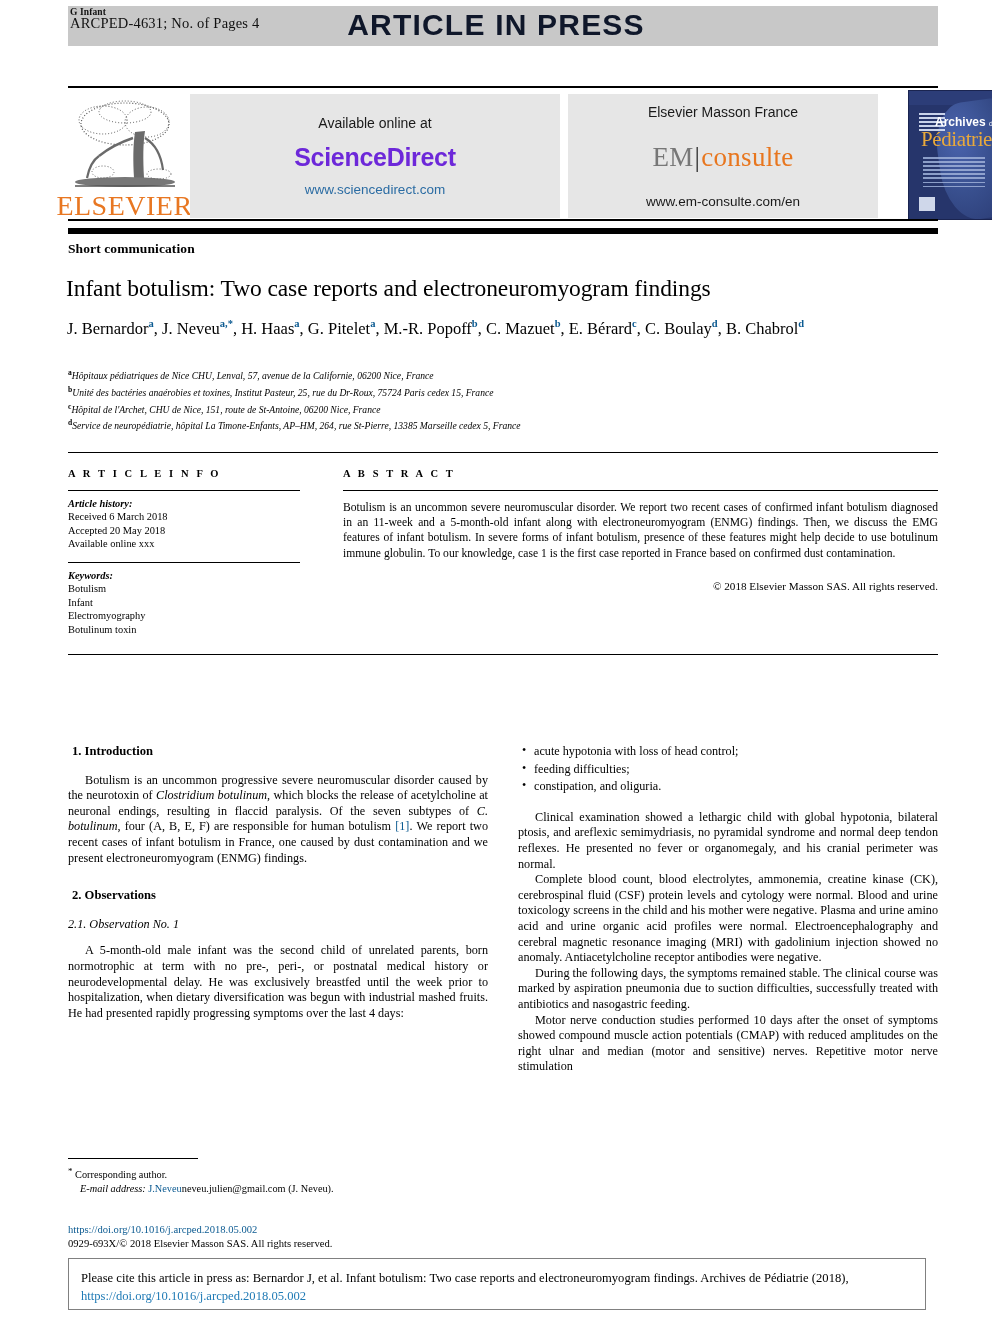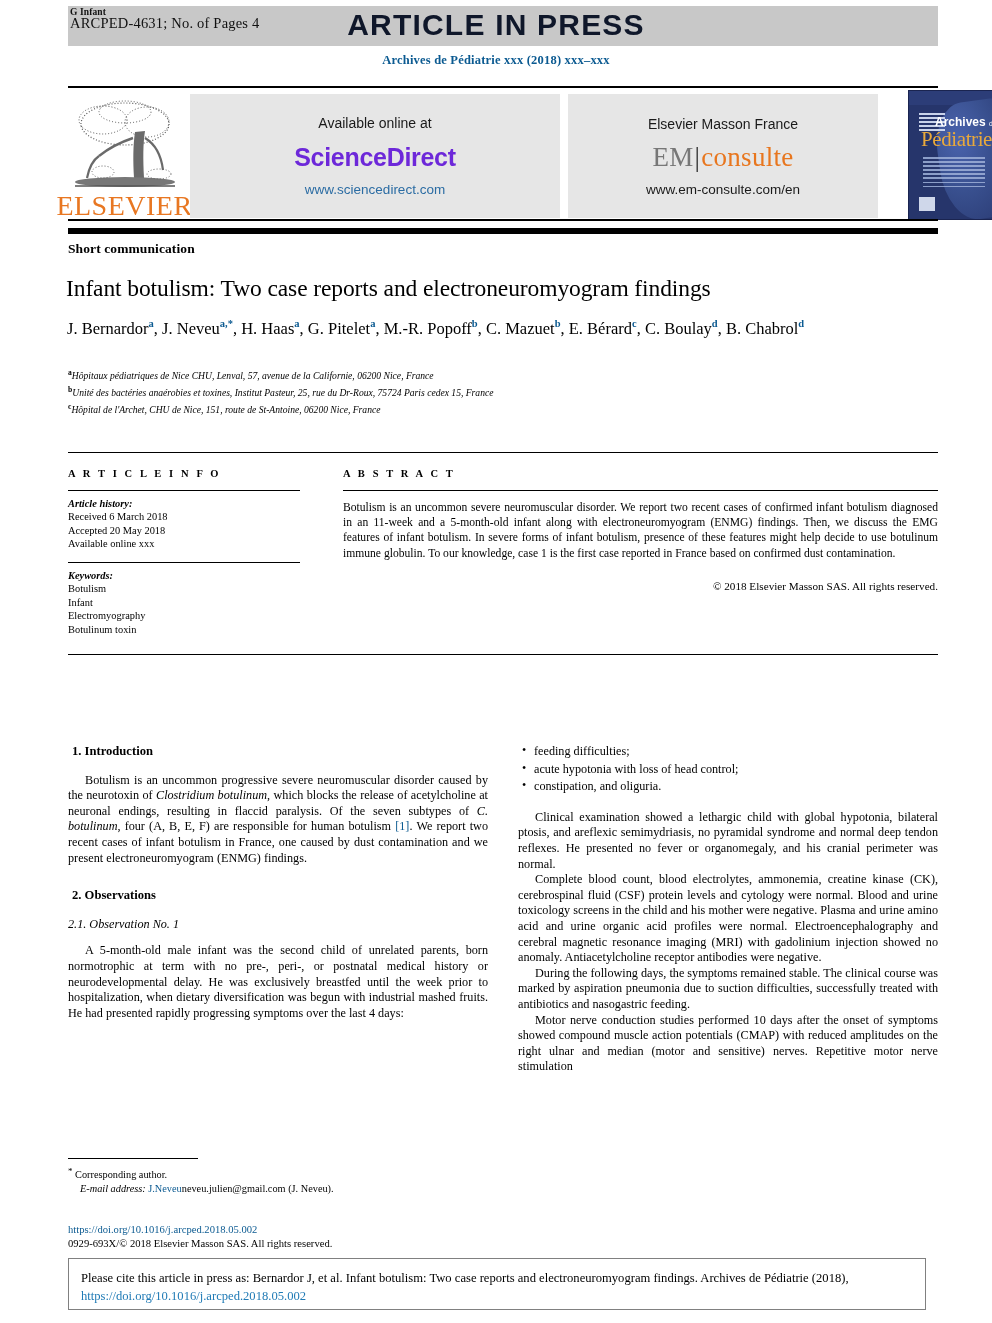--- a/index.html
+++ b/index.html
@@ -99,20 +99,21 @@
   .sd-avail { font-size: 14px; color: #1a1a1a; margin-bottom: 12px; }
   .sd-brand { font-size: 25px; font-weight: bold; color: #6d28d9; letter-spacing: -0.3px; }
   .sd-url { font-size: 13.5px; color:#2b6ca3; margin-top: 10px; }
 
   .em-box {
     position: absolute; left: 500px; top: 4px;
     width: 310px; height: 124px;
     background: #e6e6e6;
     display: flex; flex-direction: column; align-items: center; justify-content: center;
     font-family: "Liberation Sans", sans-serif;
+    gap: 12px;
   }
   .em-title { font-size: 14px; color: #1a1a1a; margin-bottom: 10px; }
   .em-logo { font-family: "Liberation Serif", serif; font-size: 27px; letter-spacing: .3px; }
   .em-em { color: #777777; }
   .em-bar { color:#333; font-weight: 300; padding: 0 1px;}
   .em-consulte { color: #E8761E; }
   .em-url { font-size: 13.5px; color:#1a1a1a; margin-top: 9px; }
 
   .cover {
     position: absolute; left: 840px; top: 0px;
@@ -278,21 +279,20 @@
 
 <div class="page">
 
   <div class="top-banner"></div>
   <div class="gmodel">
     <span>G Infant</span>
     <div class="line2">ARCPED-4631; No. of Pages 4</div>
   </div>
   <div class="aip">ARTICLE IN PRESS</div>
 
-  <div class="journal-line">Archives de Pédiatrie xxx (2018) xxx–xxx</div>
 
   <div class="rule rule-top"></div>
 
   <div class="masthead">
 
     <div class="elsevier-logo">
       <svg class="tree-svg" viewBox="0 0 104 94">
         <g fill="#4d4d4d">
           <ellipse cx="52" cy="26" rx="44" ry="21" fill="none" stroke="#555" stroke-width="1.2" stroke-dasharray="1 2"></ellipse>
           <ellipse cx="30" cy="22" rx="24" ry="14" fill="none" stroke="#555" stroke-width="1" stroke-dasharray="1 2"></ellipse>
@@ -354,20 +354,21 @@
   <div class="rule rule-bottom"></div>
   <div class="rule rule-thick"></div>
 
   <div class="short-comm">Short communication</div>
   <div class="title">Infant botulism: Two case reports and electroneuromyogram findings</div>
   <div class="authors"><span>J. Bernardor</span><sup>a</sup>, <span>J. Neveu</span><sup>a,*</sup>, <span>H. Haas</span><sup>a</sup>, <span>G. Pitelet</span><sup>a</sup>, <span>M.-R. Popoff</span><sup>b</sup>, <span>C. Mazuet</span><sup>b</sup>, <span>E. Bérard</span><sup>c</sup>, <span>C. Boulay</span><sup>d</sup>, <span>B. Chabrol</span><sup>d</sup></div>
   <div class="affils">
       <div><sup>a</sup><span>Hôpitaux pédiatriques de Nice CHU, Lenval, 57, avenue de la Californie, 06200 Nice, France</span></div>
       <div><sup>b</sup><span>Unité des bactéries anaérobies et toxines, Institut Pasteur, 25, rue du Dr-Roux, 75724 Paris cedex 15, France</span></div>
       <div><sup>c</sup><span>Hôpital de l'Archet, CHU de Nice, 151, route de St-Antoine, 06200 Nice, France</span></div>
+      <div><sup>d</sup><span>Service de neuropédiatrie, hôpital La Timone-Enfants, AP–HM, 264, rue St-Pierre, 13385 Marseille cedex 5, France</span></div>
     </div>
 
   <div class="rule rule-info-top"></div>
 
   <div class="info-head">A R T I C L E  I N F O</div>
   <div class="abs-head">A B S T R A C T</div>
 
   <div class="rule info-rule1"></div>
   <div class="rule info-rule2"></div>
   <div class="rule abs-rule"></div>
@@ -402,22 +403,22 @@
       <span>Botulism is an uncommon progressive severe neuromuscular disorder caused by the neurotoxin of </span><span class="it">Clostridium botulinum</span><span>, which blocks the release of acetylcholine at neuronal endings, resulting in flaccid paralysis. Of the seven subtypes of </span><span class="it">C. botulinum</span><span>, four (A, B, E, F) are responsible for human botulism </span><span class="ref">[1]</span><span>. We report two recent cases of infant botulism in France, one caused by dust contamination and we present electroneuromyogram (ENMG) findings.</span>
     </p>
 
     <div class="h2 spaced" style="margin-top:22px;">2. Observations</div>
     <div class="h3">2.1. Observation No. 1</div>
     <p>A 5-month-old male infant was the second child of unrelated parents, born normotrophic at term with no pre-, peri-, or postnatal medical history or neurodevelopmental delay. He was exclusively breastfed until the week prior to hospitalization, when dietary diversification was begun with industrial mashed fruits. He had presented rapidly progressing symptoms over the last 4 days:</p>
   </div>
 
   <div class="col col-right">
     <ul class="bullets">
+        <li>acute hypotonia with loss of head control;</li>
         <li>feeding difficulties;</li>
-        <li>acute hypotonia with loss of head control;</li>
         <li>constipation, and oliguria.</li>
       </ul>
     <p style="margin-top:15px;">Clinical examination showed a lethargic child with global hypotonia, bilateral ptosis, and areflexic semimydriasis, no pyramidal syndrome and normal deep tendon reflexes. He presented no fever or organomegaly, and his cranial perimeter was normal.</p>
     <p>Complete blood count, blood electrolytes, ammonemia, creatine kinase (CK), cerebrospinal fluid (CSF) protein levels and cytology were normal. Blood and urine toxicology screens in the child and his mother were negative. Plasma and urine amino acid and urine organic acid profiles were normal. Electroencephalography and cerebral magnetic resonance imaging (MRI) with gadolinium injection showed no anomaly. Antiacetylcholine receptor antibodies were negative.</p>
     <p>During the following days, the symptoms remained stable. The clinical course was marked by aspiration pneumonia due to suction difficulties, successfully treated with antibiotics and nasogastric feeding.</p>
     <p>Motor nerve conduction studies performed 10 days after the onset of symptoms showed compound muscle action potentials (CMAP) with reduced amplitudes on the right ulnar and median (motor and sensitive) nerves. Repetitive motor nerve stimulation</p>
   </div>
 
   <div class="rule fn-rule"></div>
   <div class="footnote">

